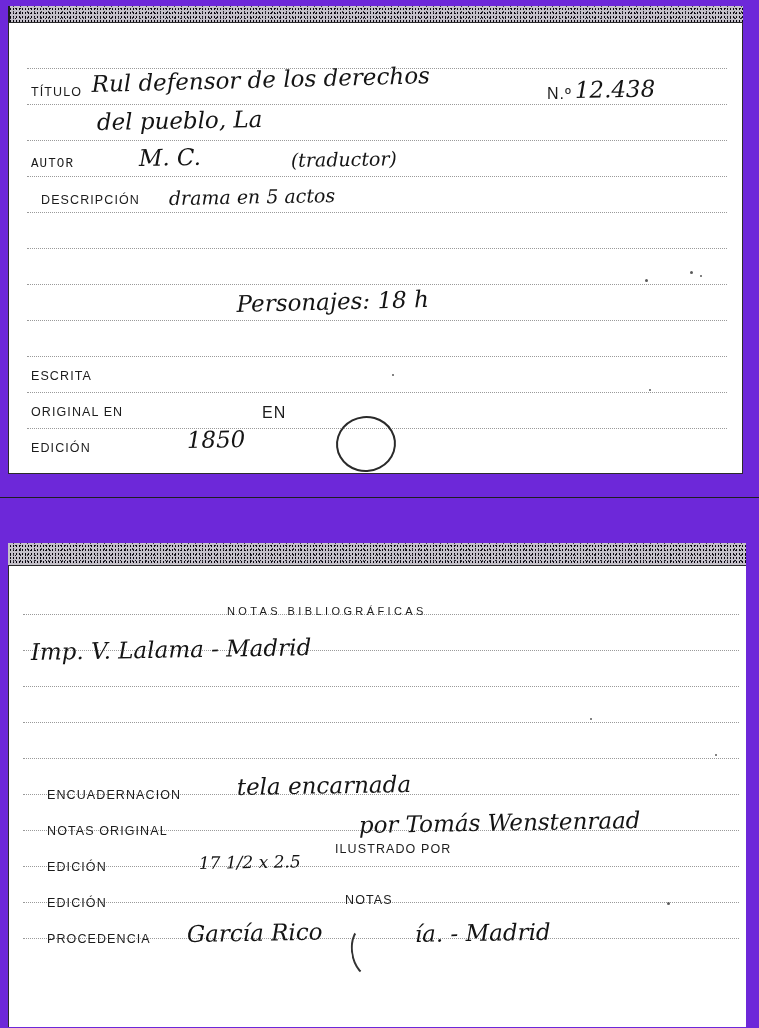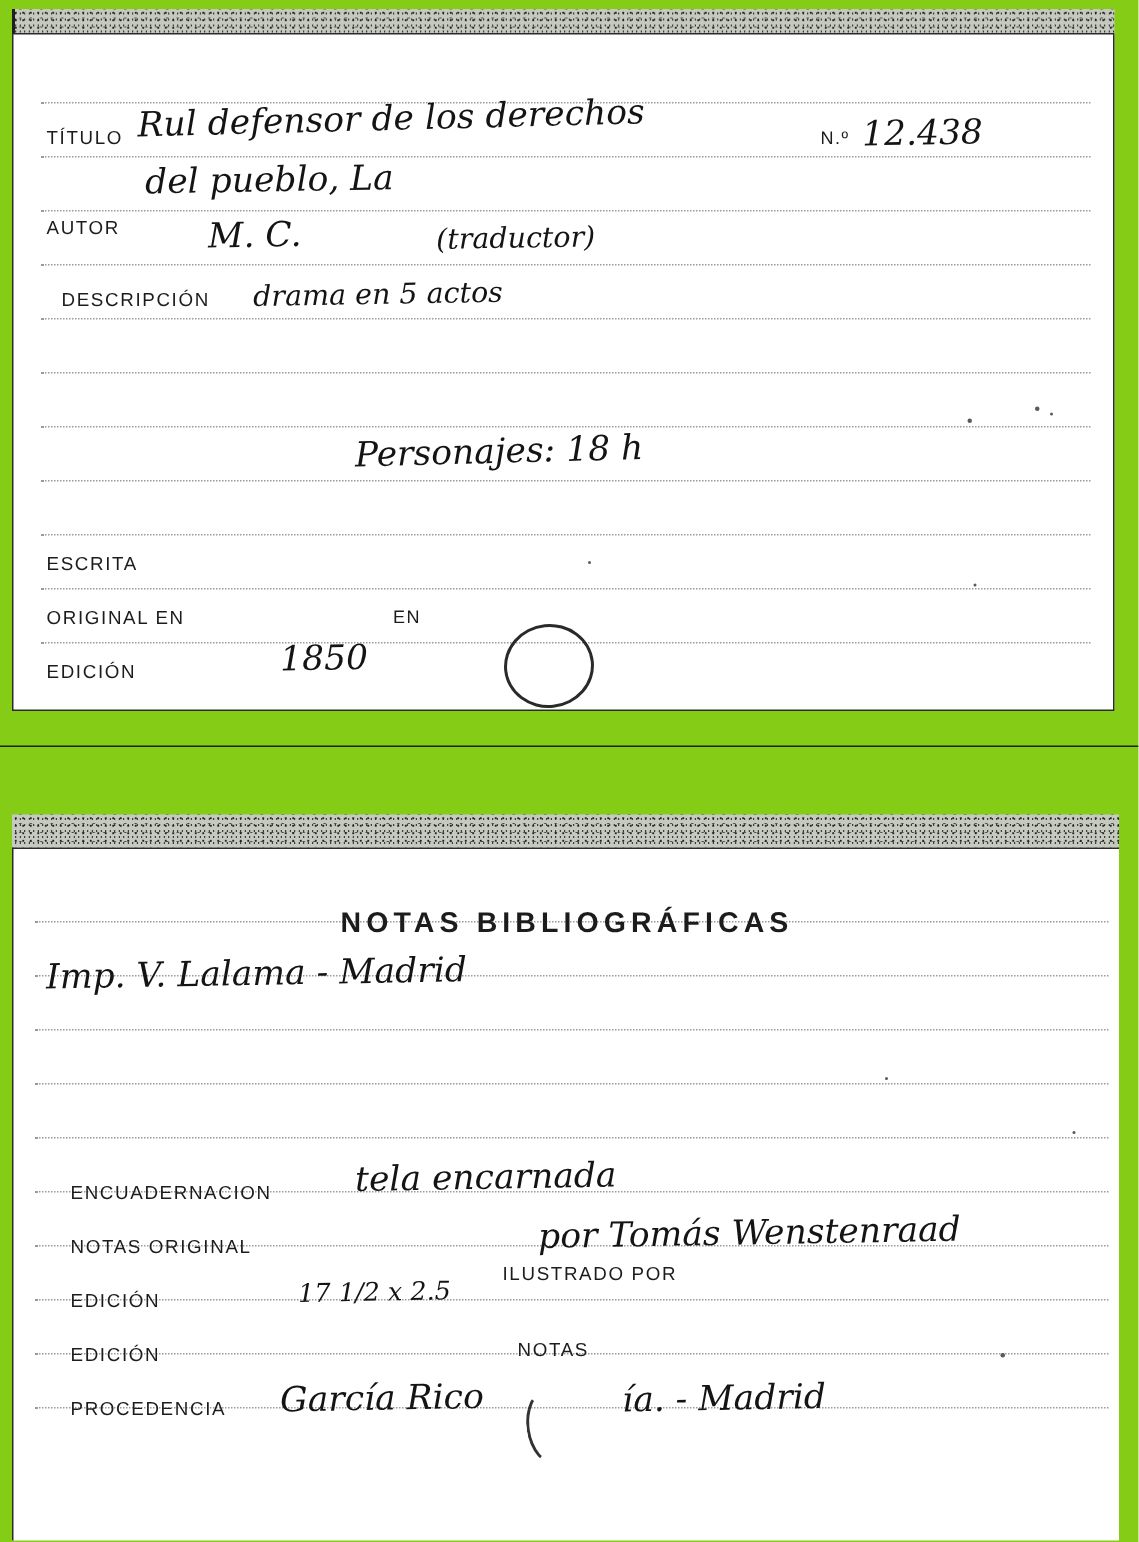--- a/index.html
+++ b/index.html
@@ -11,21 +11,21 @@
     width: 759px;
     height: 1028px;
     font-family: "Liberation Sans", sans-serif;
     position: relative;
     overflow: hidden;
   }
   .page {
     position: relative;
     width: 759px;
     height: 1028px;
-    background: #84cc16;
+    background: #6d28d9;
   }
 
   
   .card {
     position: absolute;
     background: #ffffff;
     box-sizing: border-box;
   }
   .card-top {
     left: 8px;
@@ -87,30 +87,30 @@
   
   .label {
     position: absolute;
     font-family: "Liberation Sans", sans-serif;
     font-size: 12.5px;
     letter-spacing: 1.1px;
     color: #1c1c1c;
     white-space: nowrap;
   }
   .label.small {
-    font-size: 12px;
+    font-size: 16px;
     letter-spacing: 1.0px;
   }
   .section-title {
     position: absolute;
     font-family: "Liberation Sans", sans-serif;
-    font-size: 19px;
+    font-size: 11px;
     letter-spacing: 3.4px;
     color: #1c1c1c;
-    font-weight: 700;
+    font-weight: 400;
     white-space: nowrap;
   }
 
   
   .hand {
     position: absolute;
     font-family: "DejaVu Serif", serif;
     font-style: italic;
     color: #141414;
     white-space: nowrap;
@@ -168,21 +168,21 @@
     <div class="rule" style="left:18px; top:153px; width:700px;"></div>
     <div class="rule" style="left:18px; top:189px; width:700px;"></div>
     <div class="rule" style="left:18px; top:225px; width:700px;"></div>
     <div class="rule" style="left:18px; top:261px; width:700px;"></div>
     <div class="rule" style="left:18px; top:297px; width:700px;"></div>
     <div class="rule" style="left:18px; top:333px; width:700px;"></div>
     <div class="rule" style="left:18px; top:369px; width:700px;"></div>
     <div class="rule" style="left:18px; top:405px; width:700px;"></div>
 
     <div class="label" style="left:22px; top:62px;">TÍTULO</div>
-    <div class="label" style="left:22px; top:122px;">AUTOR</div>
+    <div class="label" style="left:22px; top:134px;font-family:Liberation Mono, monospace;">AUTOR</div>
     <div class="label" style="left:32px; top:170px;">DESCRIPCIÓN</div>
     <div class="label" style="left:22px; top:346px;">ESCRITA</div>
     <div class="label" style="left:22px; top:382px;">ORIGINAL EN</div>
     <div class="label" style="left:22px; top:418px;">EDICIÓN</div>
     <div class="label small" style="left:253px; top:381px;">EN</div>
     <div class="label small" style="left:538px; top:62px;">N.º</div>
 
     <div class="hand hand-lg" style="left:83px; top:48px; transform: rotate(-1.5deg);">Rul defensor de los derechos</div>
     <div class="hand hand-lg" style="left:88px; top:86px; transform: rotate(-1deg);">del pueblo, La</div>
 

